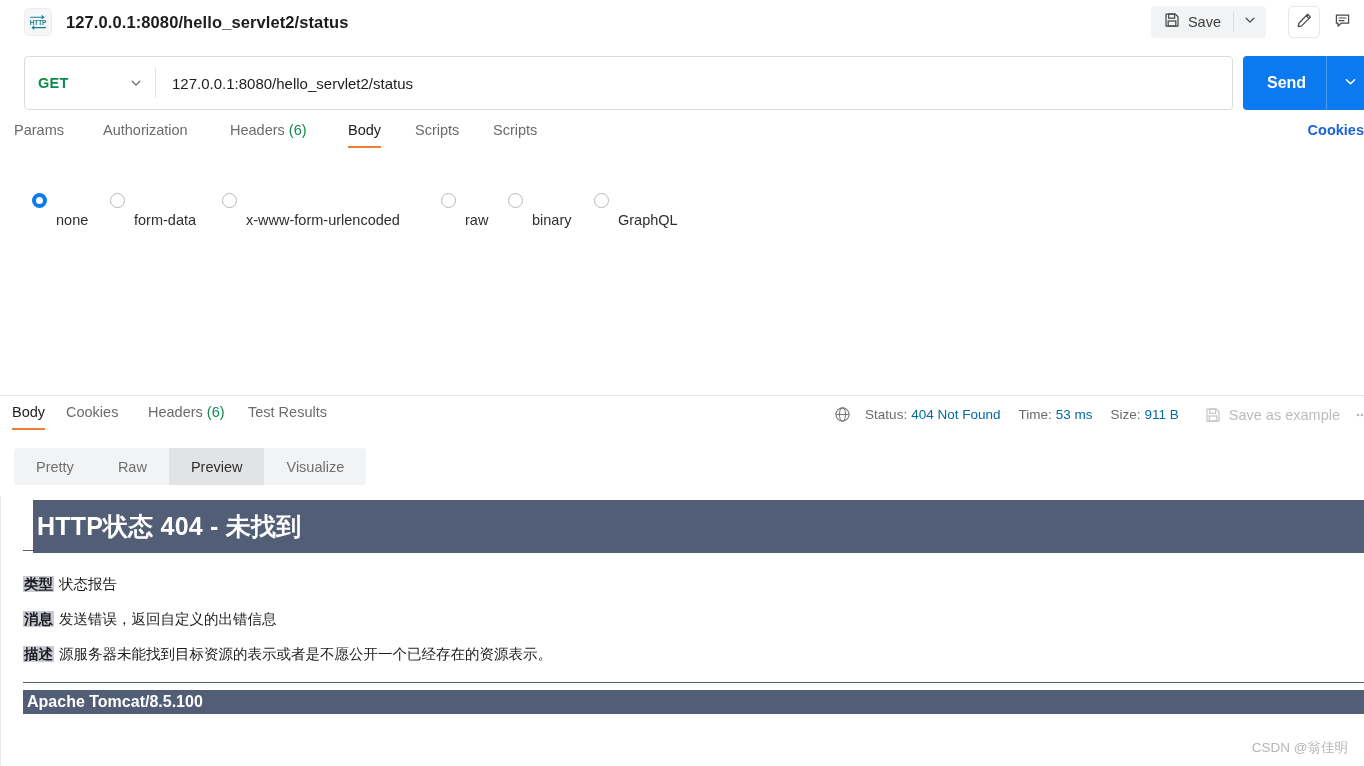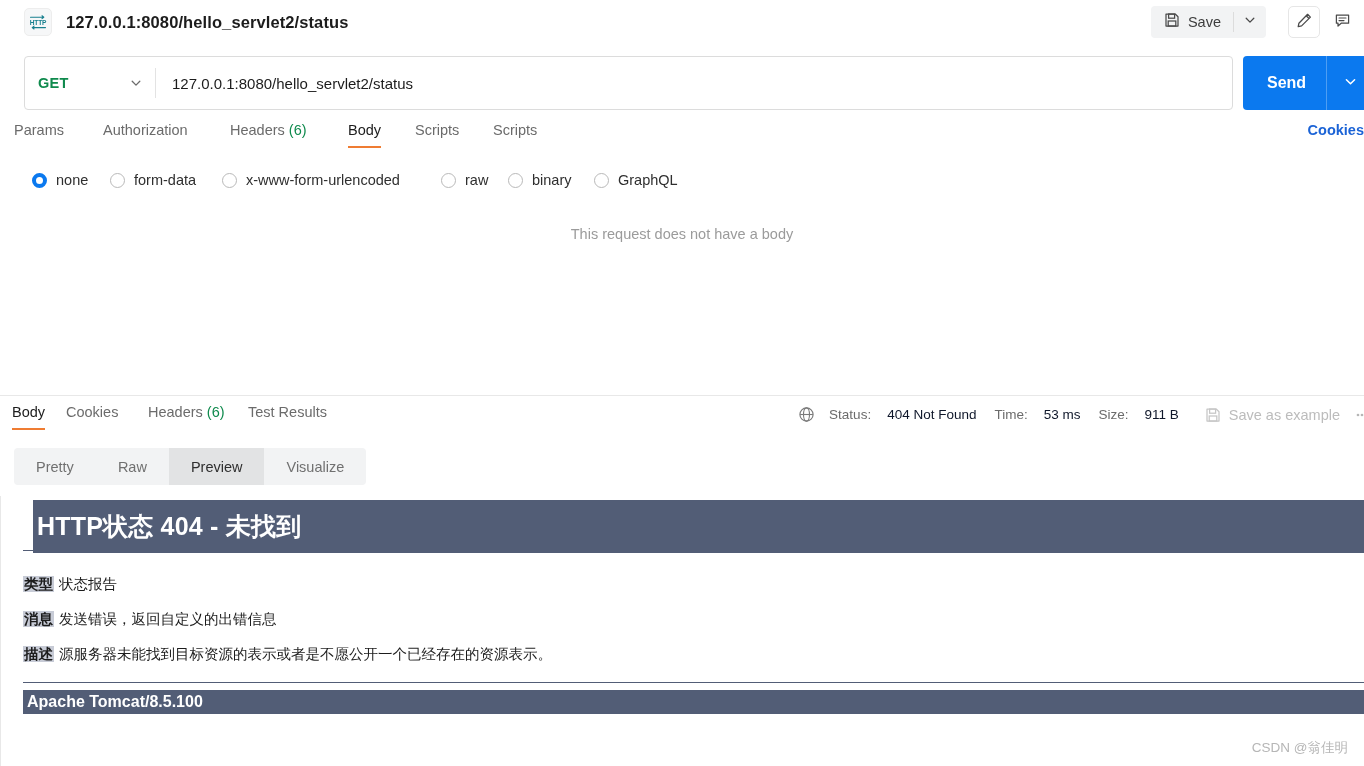--- a/index.html
+++ b/index.html
@@ -107,39 +107,39 @@
   .radios {
     position:absolute; left:0; top:172px; width:1364px; height:26px;
     display:flex; align-items:center;
   }
   .radio-item { display:flex; align-items:center; cursor:pointer; white-space:nowrap; }
   .rd {
     width:15px; height:15px; border-radius:50%;
     border:1.6px solid #b9b9b9; background:#fff; flex:0 0 auto;
   }
   .rd.on { border:4.5px solid #0b79ef; }
-  .rd-label { margin-left:9px; font-size:14.5px; color:#2f2f2f; }
+  .rd-label { margin-left:9px; font-size:14.5px; color:#2f2f2f;margin-top:40px; }
 
   
   .nobody {
     position:absolute; left:0; top:226px; width:1364px; text-align:center;
     font-size:14.5px; color:#9b9b9b;
   }
 
   
   .resp-div { position:absolute; left:0; top:395px; width:1364px; height:1px; background:#e8e8e8; }
 
   
   .resptabs { position:absolute; left:0; top:404px; width:1364px; height:34px; display:flex; align-items:flex-start; }
   .meta {
     position:absolute; right:0; top:406px; display:flex; align-items:center;
     font-size:13.5px; white-space:nowrap;
   }
   .meta-k { color:#6b6b6b; }
-  .meta-v { color:#0f172a; margin-left:16px; }
+  .meta-v { color:#0369a1; margin-left:4px; }
   .meta-grp { display:flex; align-items:center; }
   .sae { display:flex; align-items:center; gap:8px; color:#bcbcbc; font-size:14.5px; cursor:pointer; }
 
   
   .modebar {
     position:absolute; left:14px; top:448px; height:37px;
     background:#f2f3f4; border-radius:4px; display:flex; align-items:center; overflow:hidden;
   }
   .mode {
     height:37px; display:flex; align-items:center; justify-content:center;
@@ -296,21 +296,20 @@
       <div class="radio-item" style="position: absolute; left: 508px; top: 0px;">
         <span class="rd"></span>
         <span class="rd-label">binary</span>
       </div>
       <div class="radio-item" style="position: absolute; left: 594px; top: 0px;">
         <span class="rd"></span>
         <span class="rd-label">GraphQL</span>
       </div>
     </div>
 
-  <div class="nobody">This request does not have a body</div>
 
   <div class="resp-div"></div>
 
   <div class="resptabs" id="resp-tabs">
       <div class="tab active" style="position: absolute; left: 12px; top: 0px;"><span>Body</span></div>
       <div class="tab" style="position: absolute; left: 66px; top: 0px;"><span>Cookies</span></div>
       <div class="tab" style="position: absolute; left: 148px; top: 0px;"><span>Headers</span><span class="cnt"> (6)</span></div>
       <div class="tab" style="position: absolute; left: 248px; top: 0px;"><span>Test Results</span></div>
     </div>
 

